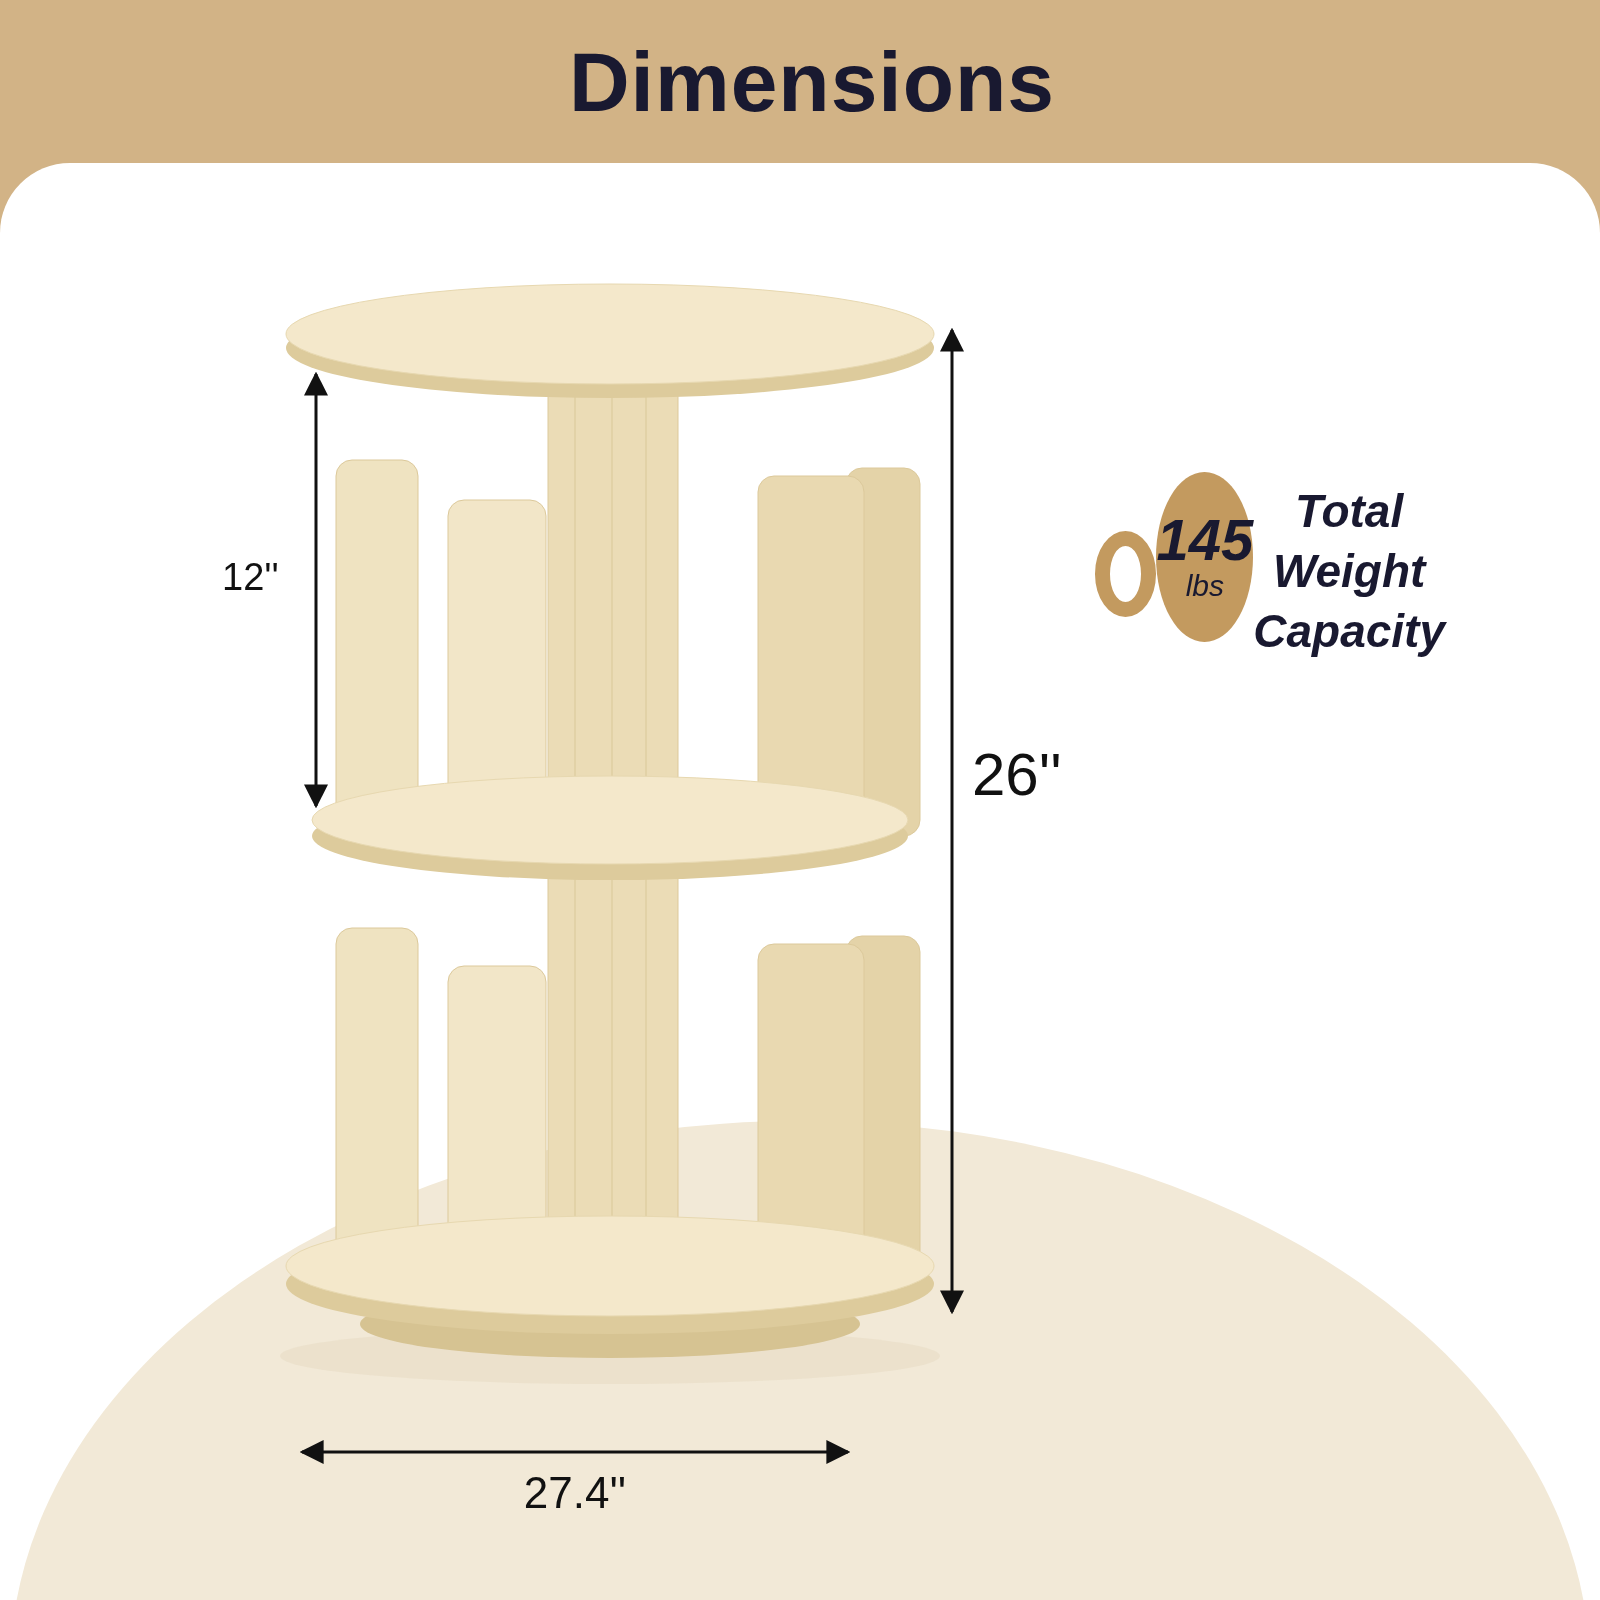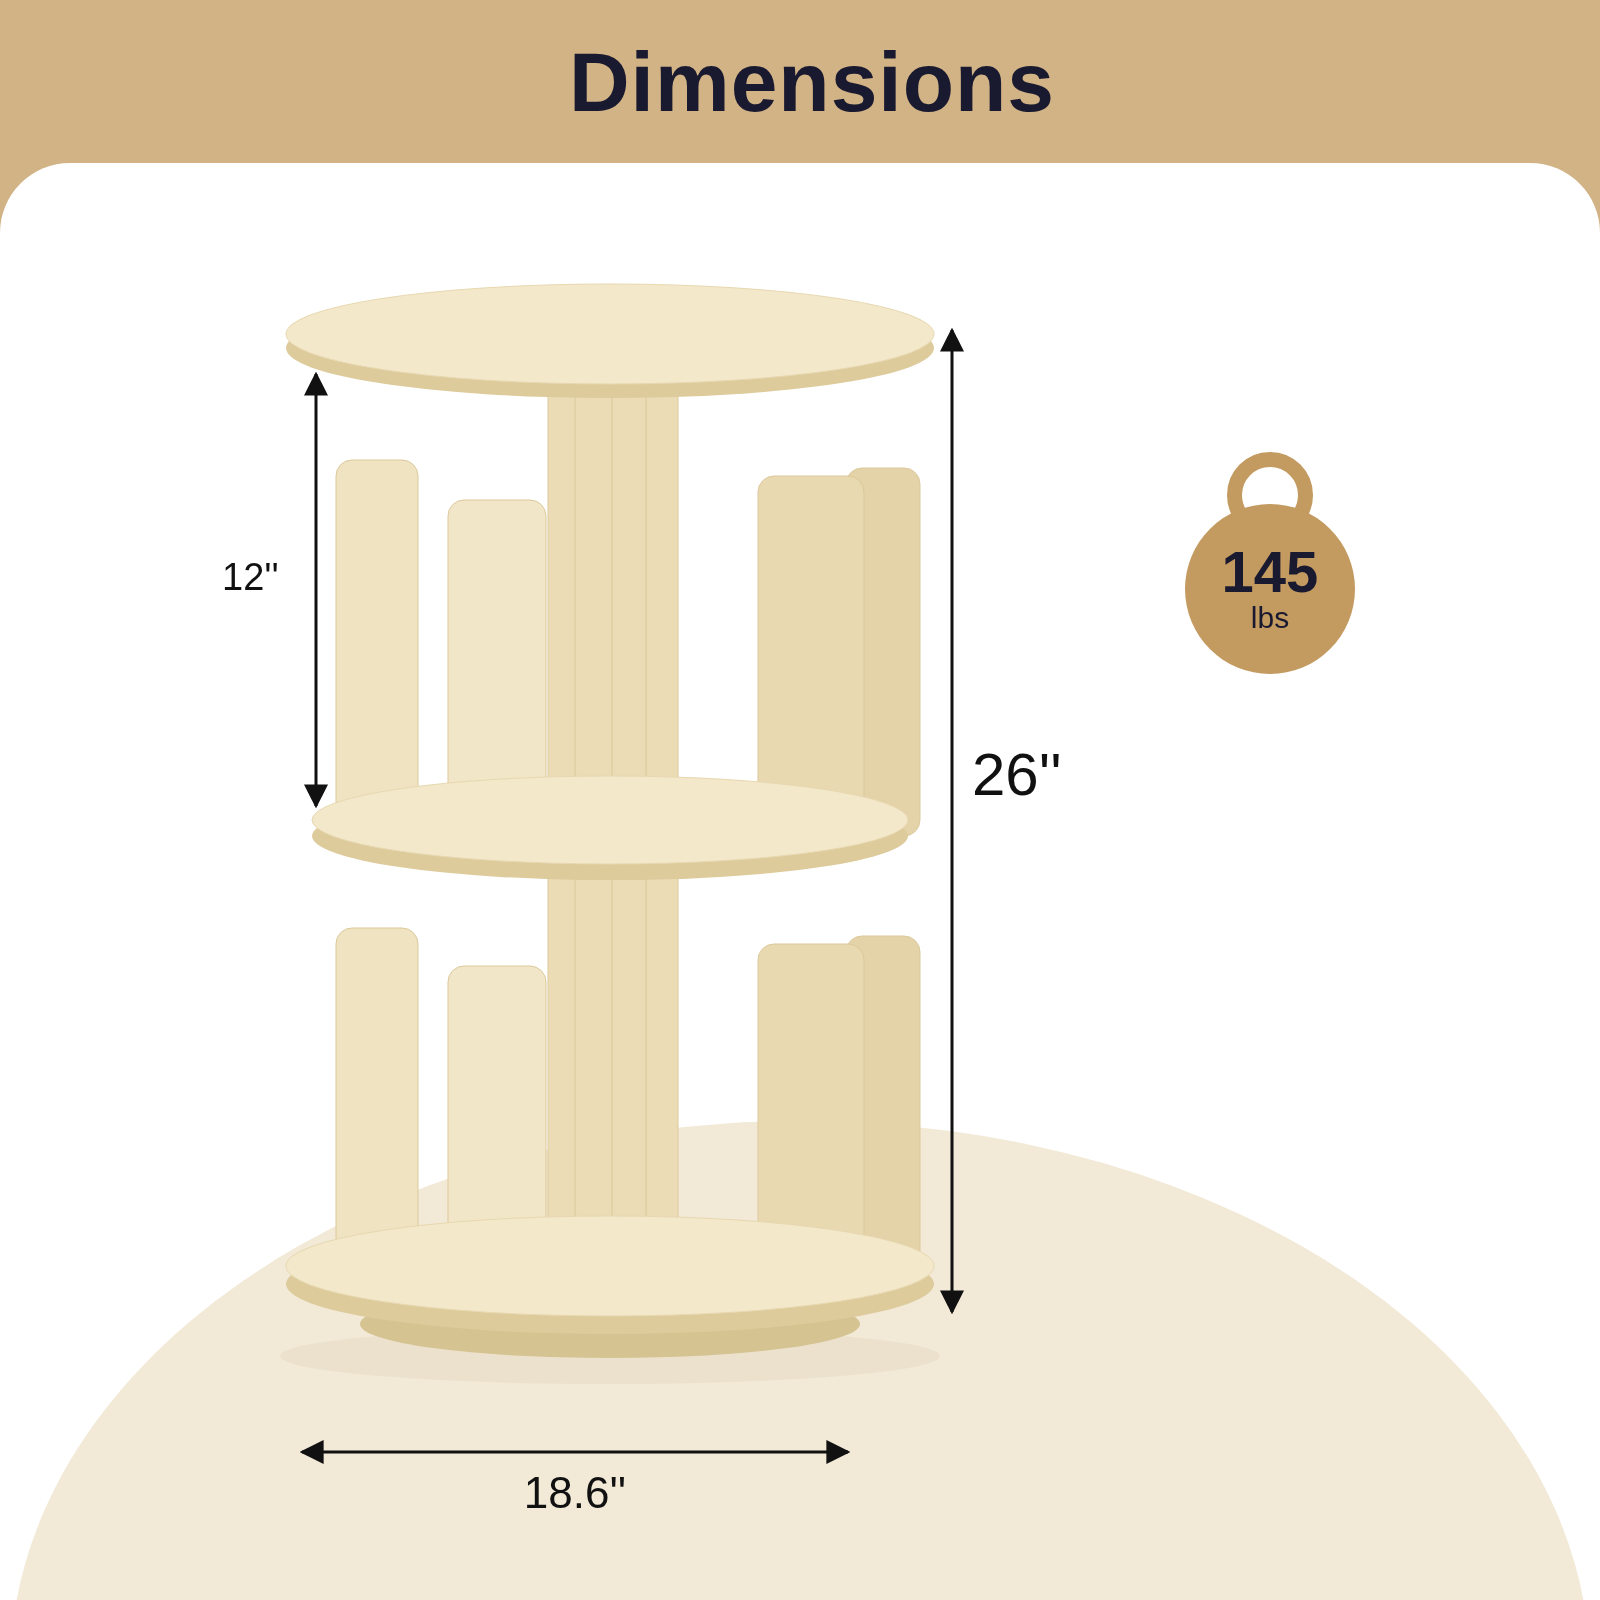--- a/index.html
+++ b/index.html
@@ -47,21 +47,21 @@
   .disc-edge{fill:var(--wood-dark);}
   .plinth{fill:#d6c392;}
   .grain{stroke:#e0cfa4;stroke-width:2;fill:none;opacity:.8;}
   .dim-line{stroke:var(--arrow-black);stroke-width:3;}
   .dim-label{position:absolute;color:#111111;font-weight:500;z-index:3;}
   .dim-12{left:222px;top:556px;width:84px;text-align:left;font-size:38px;}
   .dim-26{left:972px;top:740px;font-size:60px;}
   .dim-155{left:455px;top:1468px;width:240px;text-align:center;font-size:44px;}
   .weight{
     position:absolute;left:1095px;top:452px;width:350px;z-index:3;
-    display:flex;flex-direction:column;align-items:center;
+    display:flex;align-items:center;font-style:italic;
   }
   .weight-ring{
     width:56px;height:56px;border:15px solid var(--accent-gold);
     border-radius:50%;margin-bottom:-34px;
   }
   .weight-circle{
     width:170px;height:170px;background:var(--accent-gold);
     border-radius:50%;position:relative;z-index:1;
     display:flex;flex-direction:column;align-items:center;justify-content:center;
   }
@@ -127,21 +127,25 @@
 
   <g>
     <line class="dim-line" x1="316" y1="374" x2="316" y2="806" marker-start="url(#ah)" marker-end="url(#ah)"></line>
     <line class="dim-line" x1="952" y1="330" x2="952" y2="1312" marker-start="url(#ah)" marker-end="url(#ah)"></line>
     <line class="dim-line" x1="302" y1="1452" x2="848" y2="1452" marker-start="url(#ah)" marker-end="url(#ah)"></line>
   </g>
 </svg>
 
 <div class="dim-label dim-12">12''</div>
 <div class="dim-label dim-26">26''</div>
-<div class="dim-label dim-155">18.6''</div>
+<div class="dim-label dim-155">27.4''</div>
 
 <div class="weight">
   <div class="weight-ring"></div>
   <div class="weight-circle">
     <div class="weight-value">145</div>
     <div class="weight-unit">lbs</div>
   </div>
+  <div class="weight-caption">
+    <span>Total Weight</span><br>
+    <span>Capacity</span>
+  </div>
 </div>
 
 </body></html>

